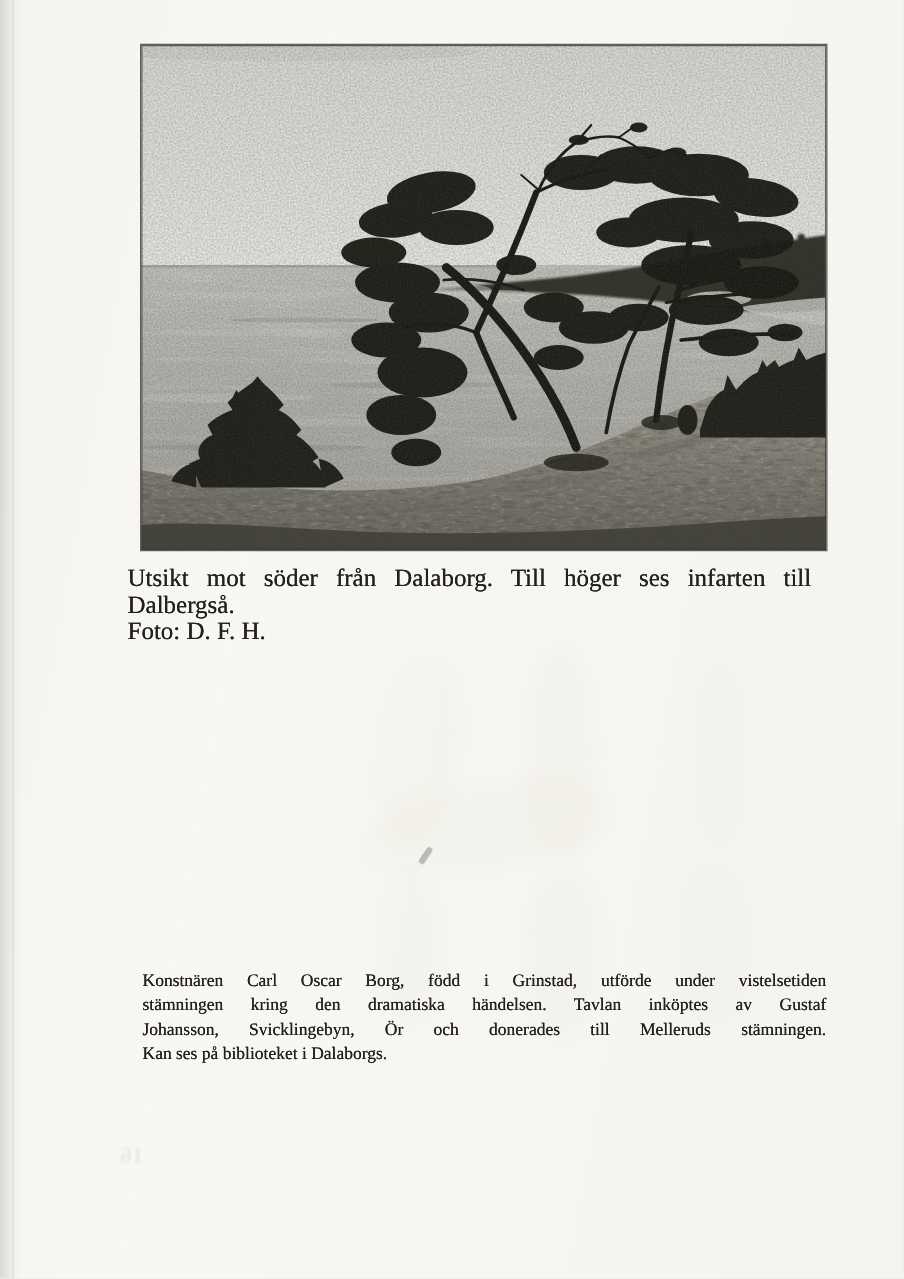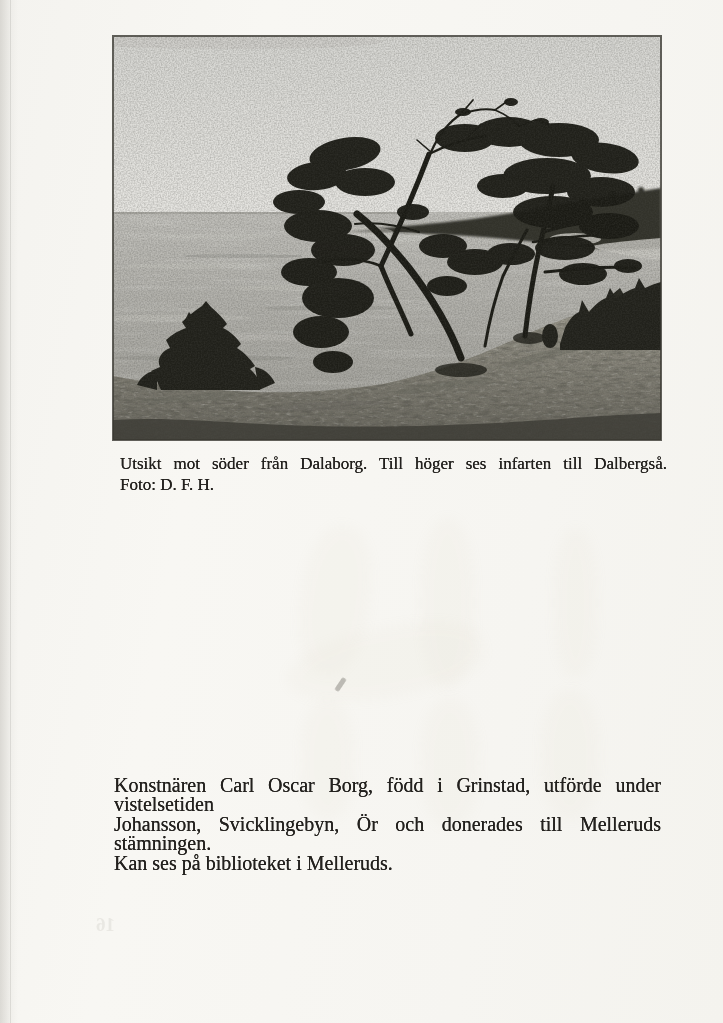--- a/index.html
+++ b/index.html
@@ -21,27 +21,27 @@
     position:absolute;left:10px;top:0;width:1px;height:100%;
     background:rgba(95,90,82,.14);pointer-events:none;
   }
   .photo{
     position:absolute;left:113px;top:36px;width:548px;height:404px;margin:0;
     outline:1px solid rgba(58,56,50,.8);
     background:#d9d8d4;
   }
   .photo svg{display:block;width:100%;height:100%;}
   .caption{
-    position:absolute;left:120px;top:453px;width:547px;
-    font-size:17px;line-height:21px;
+    position:absolute;left:102px;top:453px;width:547px;
+    font-size:20px;line-height:21px;
     text-shadow:0 0 .4px currentColor;
   }
   .paragraph{
     position:absolute;left:114px;top:776px;width:547px;margin:0;
-    font-size:20px;line-height:19.4px;
+    font-size:14px;line-height:19.4px;
     text-shadow:0 0 .4px currentColor;
   }
   .jline{text-align:justify;text-align-last:justify;white-space:normal;}
   .lastline{text-align:center;text-align-last:left;}
   .ghost{
     position:absolute;background:#cdc3aa;opacity:.055;border-radius:45%;
     filter:blur(6px);pointer-events:none;
   }
   .ghost-arc{border-radius:50% 50% 40% 60%;}
   .smudge{
@@ -242,18 +242,19 @@
     <div class="ghost" style="left:553px;top:528px;width:45px;height:150px;"></div>
     <div class="ghost ghost-arc" style="left:285px;top:628px;width:200px;height:70px;transform:rotate(-12deg);"></div>
     <div class="ghost" style="left:420px;top:698px;width:60px;height:130px;"></div>
     <div class="ghost" style="left:540px;top:690px;width:60px;height:130px;"></div>
     <div class="ghost" style="left:300px;top:700px;width:55px;height:120px;"></div>
   </div>
   <div class="smudge"></div>
 
   <p class="paragraph">
     <span class="jline" style="display:block">Konstnären Carl Oscar Borg, född i Grinstad, utförde under vistelsetiden</span>
+    <span class="jline" style="display:block">stämningen kring den dramatiska händelsen. Tavlan inköptes av Gustaf</span>
     <span class="jline" style="display:block">Johansson, Svicklingebyn, Ör och donerades till Melleruds stämningen.</span>
-    <span class="lastline" style="display:block">Kan ses på biblioteket i Melleruds.</span>
+    <span class="lastline" style="display:block">Kan ses på biblioteket i Dalaborgs.</span>
   </p>
 
   <div class="ghost-number">16</div>
 </div>
 
 </body></html>

